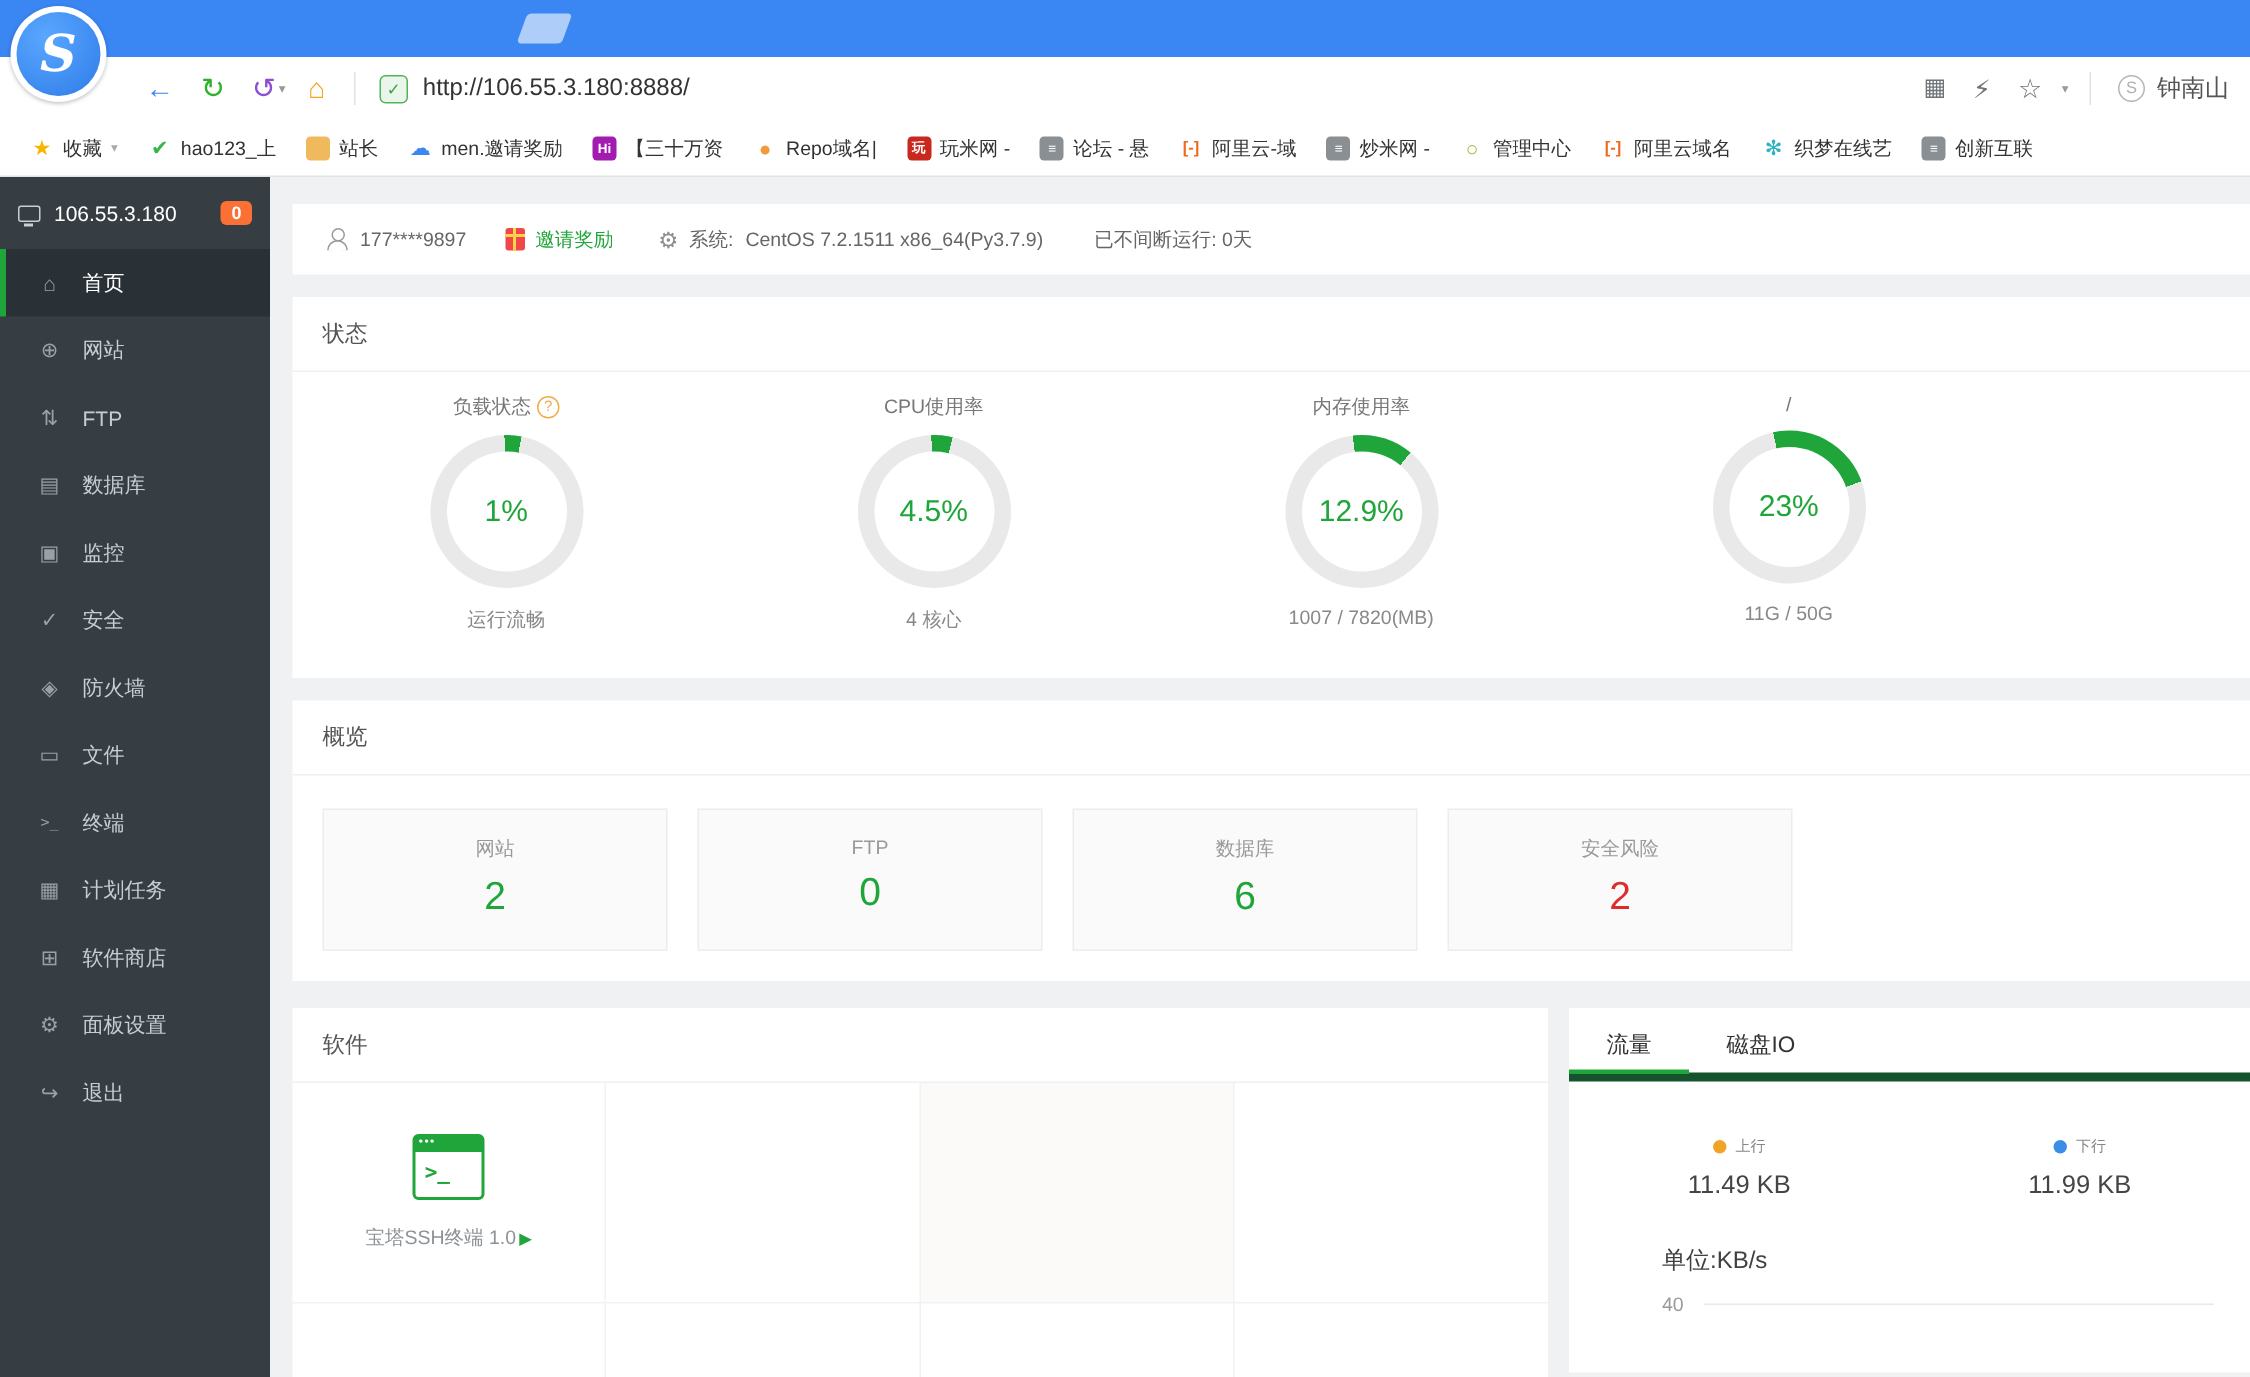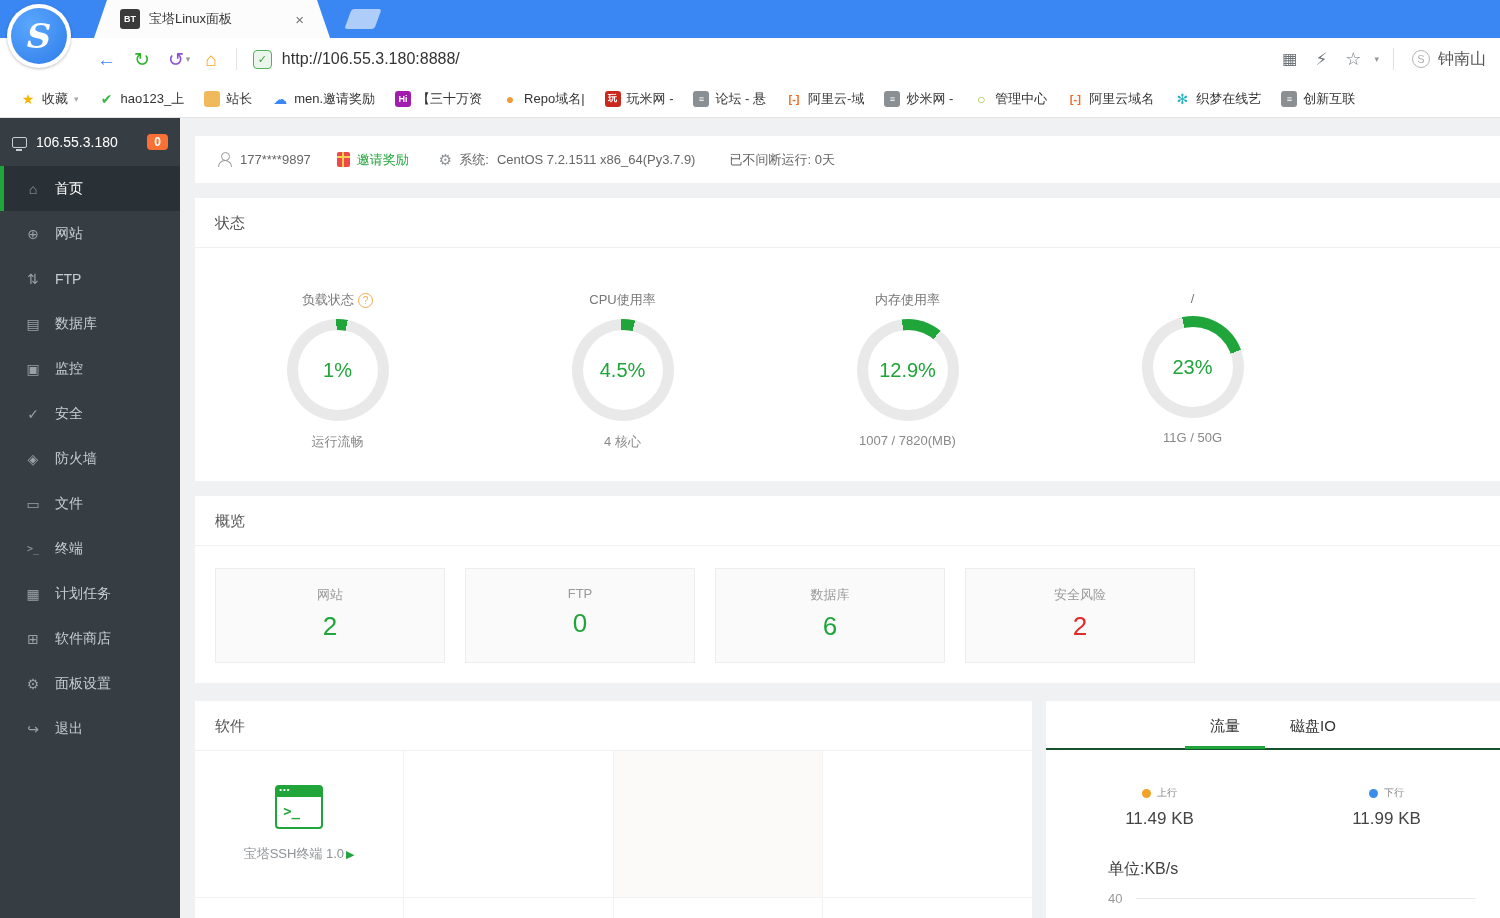--- a/index.html
+++ b/index.html
@@ -73,21 +73,21 @@
   .invite { color:#20a53a; }
   .gear { color:#8a8f94; font-size:15px; margin:0 7px 0 30px; }
   .sysval { margin-left:8px; }
   .uptime { margin-left:34px; }
 
   .panel-status { margin-top:15px; }
   .panel-title { height:50px; line-height:50px; padding-left:20px; color:#555; font-size:15px;
     border-bottom:1px solid #f0f0f0; }
   .gauges { display:flex; width:1140px; padding:14px 0 30px; }
   .gauge { flex:1; text-align:center; }
-  .g-title { font-size:13px; color:#777; display:flex; align-items:center; justify-content:center; gap:4px;margin-top:29px; }
+  .g-title { font-size:13px; color:#777; display:flex; align-items:center; justify-content:center; gap:4px; }
   .help { width:15px; height:15px; border:1px solid #f0ad4e; color:#f0ad4e; border-radius:50%;
     font-size:10px; display:inline-flex; align-items:center; justify-content:center; }
   .ring { width:102px; height:102px; border-radius:50%; margin:10px auto 0; position:relative;
     display:flex; align-items:center; justify-content:center; }
   .ring::after { content:""; position:absolute; inset:11px; background:#fff; border-radius:50%; }
   .g-val { position:relative; z-index:1; color:#20a53a; font-size:20px; }
   .g-sub { font-size:13px; color:#888; margin-top:12px; }
 
   .cards { display:flex; gap:20px; padding:22px 20px 20px; }
   .card { width:230px; height:95px; background:#fafafa; border:1px solid #ededed; text-align:center; }
@@ -102,43 +102,38 @@
   .cell.tint { background:#fbfaf8; }
   .term { width:48px; height:44px; border:2px solid #20a53a; border-radius:4px; position:relative; background:#fff; }
   .term .bar { position:absolute; left:-1px; right:-1px; top:-1px; height:11px; background:#20a53a;
     border-radius:3px 3px 0 0; color:#fff; font-size:8px; line-height:7px; padding-left:3px; letter-spacing:1px; }
   .term .prompt { position:absolute; left:6px; top:16px; color:#20a53a; font-weight:bold;
     font-family:"DejaVu Sans Mono",monospace; font-size:14px; }
   .soft-name { font-size:13px; color:#8c9296; }
   .play { color:#20a53a; font-size:11px; margin-left:2px; }
 
   .panel-traffic { flex:1; min-height:243px; }
-  .t-tabs { height:49px; border-bottom:2px solid #14532d; display:flex;justify-content:center; }
+  .t-tabs { height:49px; border-bottom:6px solid #14532d; display:flex; }
   .t-tab { padding:0 25px; line-height:49px; font-size:15px; color:#333; position:relative; cursor:default; }
   .t-tab.active::after { content:""; position:absolute; left:0; right:0; bottom:-1px; height:3px; background:#20a53a; }
   .t-legend { display:flex; margin-top:36px; }
   .t-leg-col { flex:1; text-align:center; }
   .t-leg-head { font-size:10px; color:#888; display:flex; align-items:center; justify-content:center; gap:6px; }
   .dot { width:9px; height:9px; border-radius:50%; display:inline-block; }
   .t-leg-val { font-size:17px; color:#444; margin-top:9px; }
   .t-unit { margin:30px 0 0 62px; font-size:16px; color:#404040; }
   .t-axis { display:flex; align-items:center; margin:11px 24px 0 62px; font-size:13px; color:#999; }
   .t-axis .gridline { flex:1; height:1px; background:#e9e9e9; margin-left:14px; }
 </style>
 </head>
 <body>
 
 <div class="titlebar">
   <div class="logo">
     <div class="logo-inner">S</div>
-  </div>
-  <div class="tab">
-    <span class="favicon">BT</span>
-    <span class="tab-title">宝塔Linux面板</span>
-    <span class="tab-close">×</span>
   </div>
   <div class="newtab"></div>
 </div>
 
 <div class="toolbar">
   <span class="tb-ic" style="color:#3a86f2">←</span>
   <span class="tb-ic" style="color:#2bb32a">↻</span>
   <span class="tb-ic" style="color:#8a4fd3;margin-right:2px">↺</span>
   <span style="color:#999;font-size:9px;margin-right:6px">▾</span>
   <span class="tb-ic" style="color:#f5a623">⌂</span>

